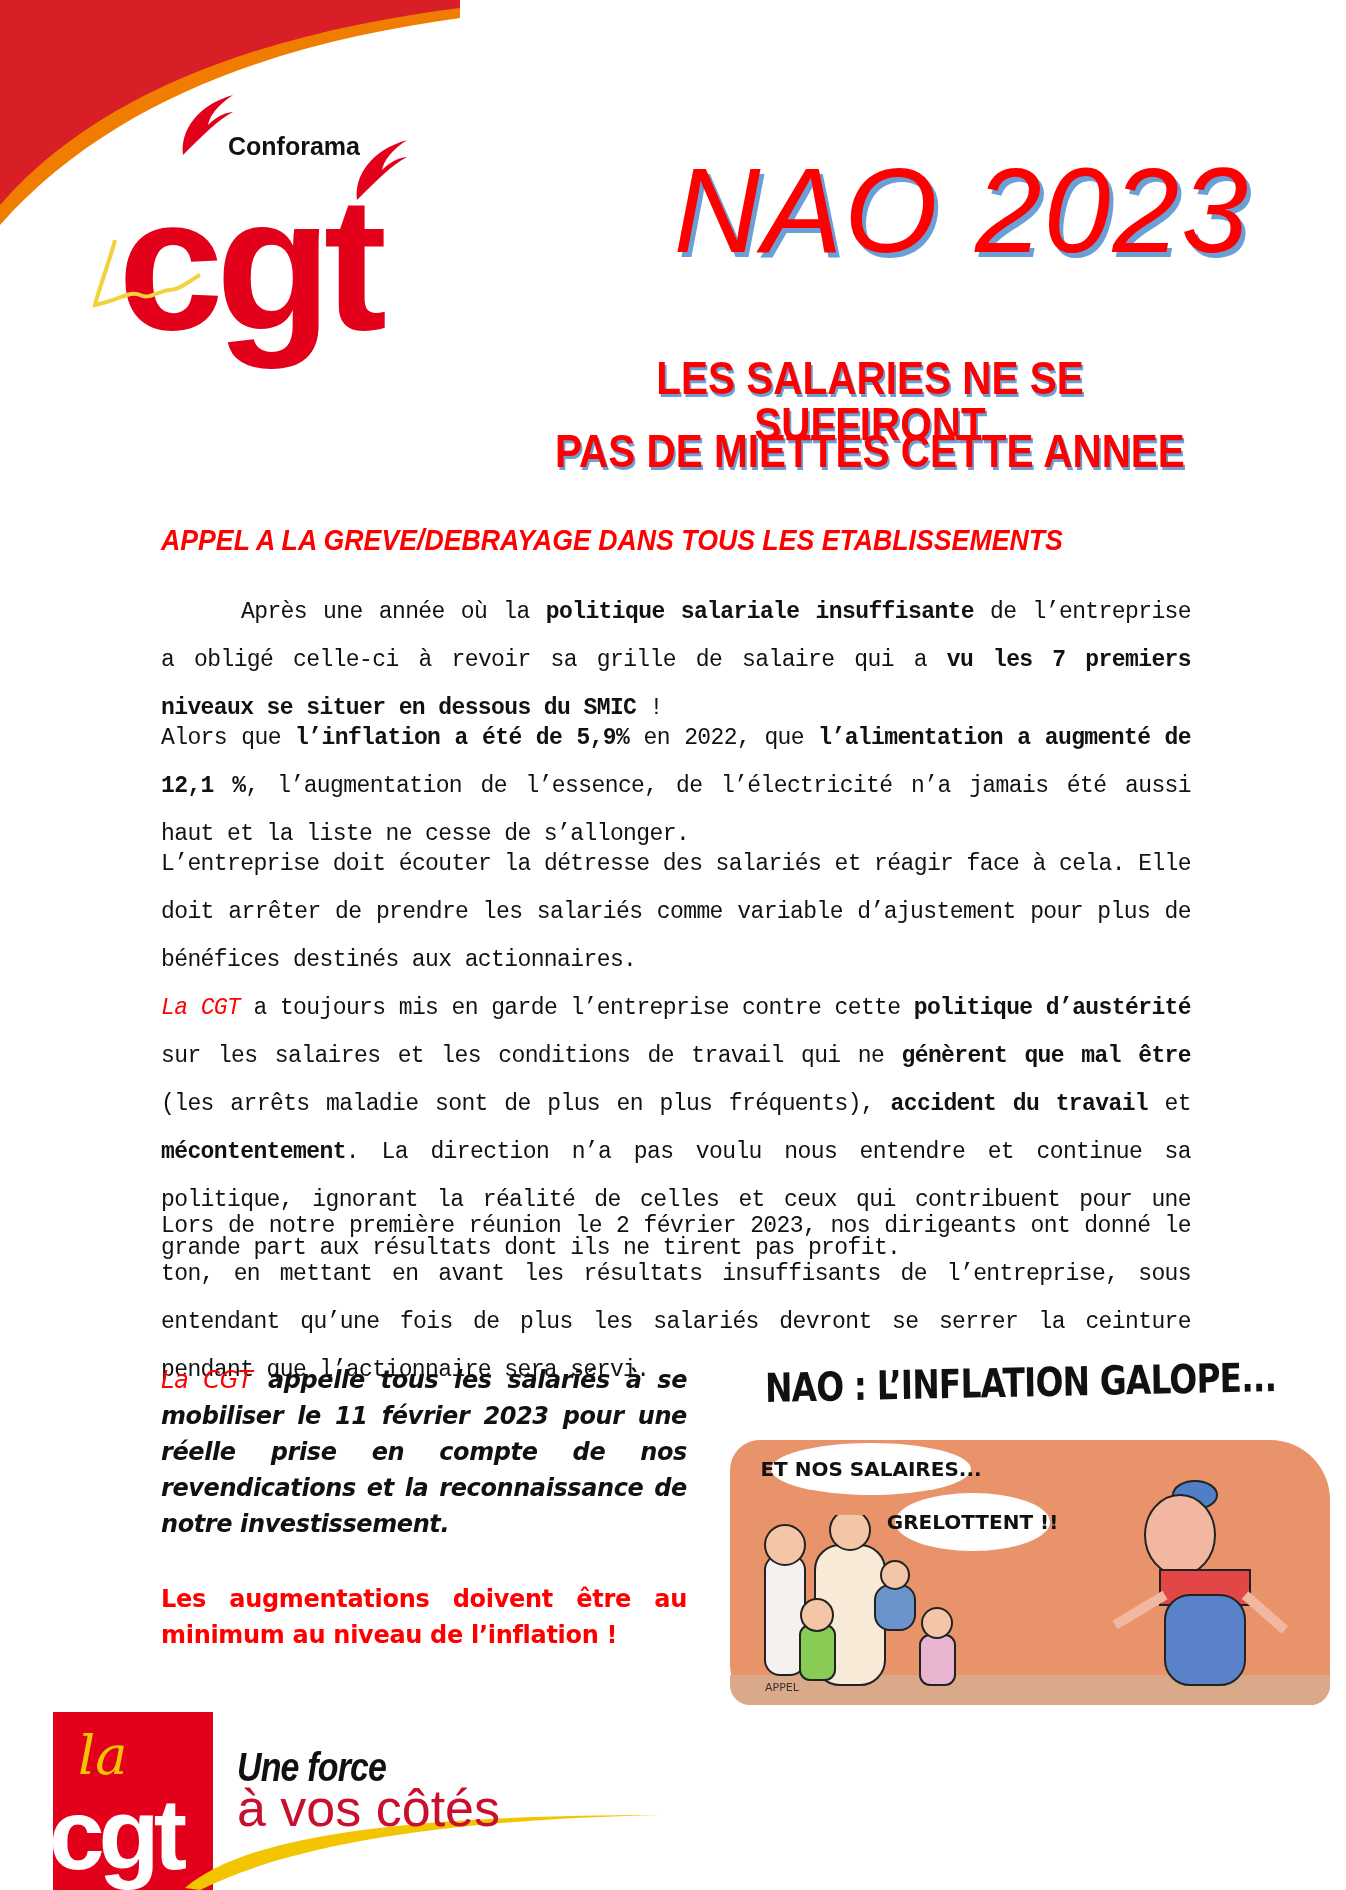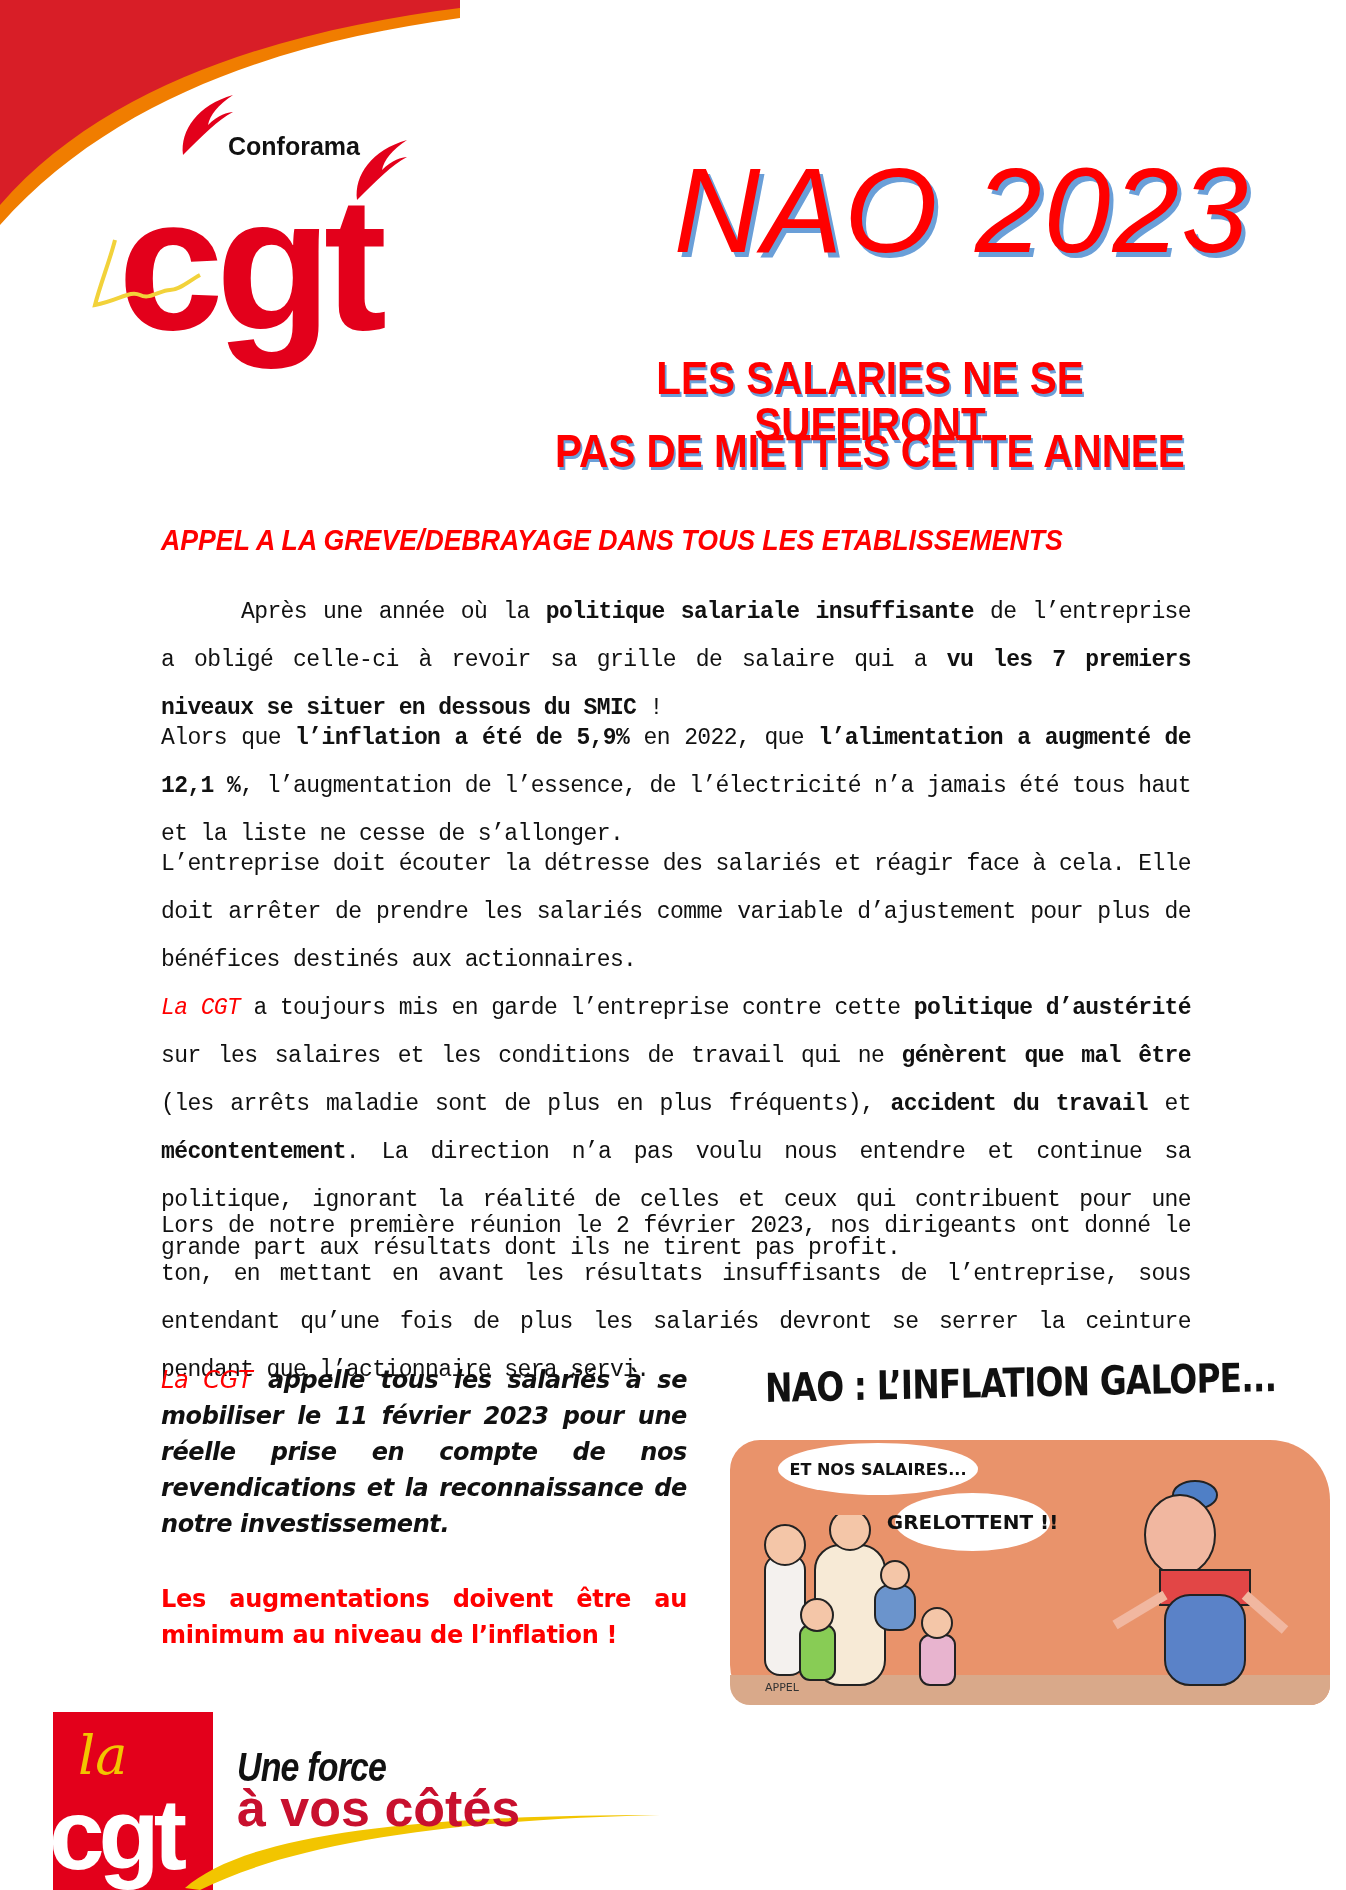--- a/index.html
+++ b/index.html
@@ -38,30 +38,30 @@
   .call { position: absolute; left: 161px; top: 1362px; width: 526px; font-family: "DejaVu Sans", sans-serif; font-weight: bold; font-style: italic; font-size: 24px; line-height: 36px; text-align: justify; color: #111; letter-spacing: -0.4px; }
   .call .red-it { color: #ff0000; font-weight: normal; }
   .demand { position: absolute; left: 161px; top: 1561px; width: 526px; font-family: "DejaVu Sans", sans-serif; font-weight: bold; font-size: 24px; line-height: 36px; text-align: justify; color: #ff0000; letter-spacing: -0.3px; margin-top: 20px; }
 
   
   .cartoon { position: absolute; left: 715px; top: 1365px; width: 620px; height: 350px; }
   .cartoon-title { position: absolute; left: 50px; top: 0; font-family: "DejaVu Sans", sans-serif; font-weight: bold; font-size: 40px; color: #111; transform: scaleX(0.82) rotate(-1deg); transform-origin: left; white-space: nowrap; letter-spacing: -1px; }
   .cartoon-bg { position: absolute; left: 15px; top: 75px; width: 600px; height: 265px; background: #e9936b; border-radius: 30px 60px 20px 40px; }
   .floor { position: absolute; left: 15px; top: 310px; width: 600px; height: 30px; background: #d9a98a; border-radius: 0 0 20px 20px; }
   .bubble { position: absolute; background: #ffffff; border-radius: 50%; display: flex; align-items: center; justify-content: center; font-family: "DejaVu Sans", sans-serif; font-weight: bold; color: #111; white-space: nowrap; }
-  .bubble.b1 { left: 63px; top: 78px; width: 200px; height: 52px; font-size: 16px; }
+  .bubble.b1 { left: 56px; top: 78px; width: 200px; height: 52px; font-size: 20px; }
   .bubble.b2 { left: 180px; top: 128px; width: 155px; height: 58px; font-size: 20px; }
   .signature { position: absolute; left: 50px; top: 316px; font-size: 11px; font-family: "DejaVu Sans", sans-serif; color: #333; }
 
   
   .logo-bottom { position: absolute; left: 30px; top: 1712px; width: 160px; height: 178px; background: #e3001b; margin-left: 23px; }
   .logo-bottom .la { position: absolute; left: 25px; top: 12px; font-family: "DejaVu Serif", serif; font-style: italic; font-size: 54px; color: #f2c500; }
   .logo-bottom .cgt { position: absolute; left: -4px; top: 72px; font-family: "Liberation Sans", sans-serif; font-weight: bold; font-size: 100px; line-height: 1; color: #ffffff; letter-spacing: -6px; }
   .slogan1 { position: absolute; left: 237px; top: 1745px; font-family: "Liberation Sans", sans-serif; font-weight: bold; font-style: italic; font-size: 40px; color: #111; transform: scaleX(0.85); transform-origin: left; white-space: nowrap; letter-spacing: -1px; }
-  .slogan2 { position: absolute; left: 237px; top: 1778px; font-family: "Liberation Sans", sans-serif; font-weight: bold; font-size: 52px; color: #c8102e; white-space: nowrap; }
+  .slogan2 { position: absolute; left: 237px; top: 1778px; font-family: "Liberation Sans", sans-serif; font-weight: normal; font-size: 52px; color: #c8102e; white-space: nowrap; }
   .yellow-swoosh { position: absolute; left: 180px; top: 1800px; width: 480px; height: 90px; }
 </style>
 </head>
 <body>
 
 <svg class="swoosh" viewBox="0 0 460 230" preserveAspectRatio="none">
   <path d="M0,0 L460,0 L460,18 C300,40 120,90 0,225 Z" fill="#f07d00"></path>
   <path d="M0,0 L460,0 L460,8 C300,28 110,78 0,205 Z" fill="#d81e27"></path>
 </svg>
 
@@ -83,21 +83,21 @@
 <div class="subtitle l1">LES SALARIES NE SE SUFFIRONT</div>
 <div class="subtitle l2">PAS DE MIETTES CETTE ANNEE</div>
 
 <div class="appel">APPEL A LA GREVE/DEBRAYAGE DANS TOUS LES ETABLISSEMENTS</div>
 
 <div class="para p1">
   <span>Après une année où la </span><b>politique salariale insuffisante</b><span> de l’entreprise a obligé celle-ci à revoir sa grille de salaire qui a </span><b>vu les 7 premiers niveaux se situer en dessous du SMIC</b><span> !</span>
 </div>
 
 <div class="para p2">
-  <span>Alors que </span><b>l’inflation a été de 5,9%</b><span> en 2022, que </span><b>l’alimentation a augmenté de 12,1 %</b><span>, l’augmentation de l’essence, de l’électricité n’a jamais été tous haut et la liste ne cesse de s’allonger.</span>
+  <span>Alors que </span><b>l’inflation a été de 5,9%</b><span> en 2022, que </span><b>l’alimentation a augmenté de 12,1 %</b><span>, l’augmentation de l’essence, de l’électricité n’a jamais été aussi haut et la liste ne cesse de s’allonger.</span>
 </div>
 
 <div class="para p3">L’entreprise doit écouter la détresse des salariés et réagir face à cela. Elle doit arrêter de prendre les salariés comme variable d’ajustement pour plus de bénéfices destinés aux actionnaires.</div>
 
 <div class="para p4">
   <span class="red-it">La CGT</span><span> a toujours mis en garde l’entreprise contre cette </span><b>politique d’austérité</b><span> sur les salaires et les conditions de travail qui ne </span><b>génèrent que mal être</b><span> (les arrêts maladie sont de plus en plus fréquents), </span><b>accident du travail</b><span> et </span><b>mécontentement</b><span>. La direction n’a pas voulu nous entendre et continue sa politique, ignorant la réalité de celles et ceux qui contribuent pour une grande part aux résultats dont ils ne tirent pas profit.</span>
 </div>
 
 <div class="para p5">Lors de notre première réunion le 2 février 2023, nos dirigeants ont donné le ton, en mettant en avant les résultats insuffisants de l’entreprise, sous entendant qu’une fois de plus les salariés devront se serrer la ceinture pendant que l’actionnaire sera servi.</div>
 

